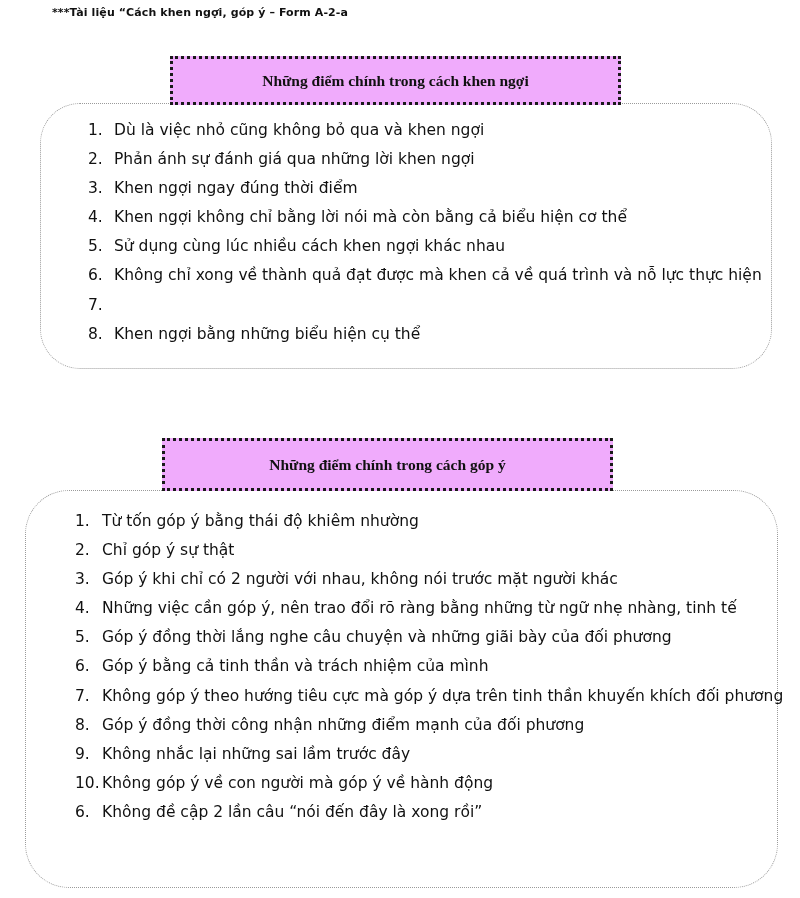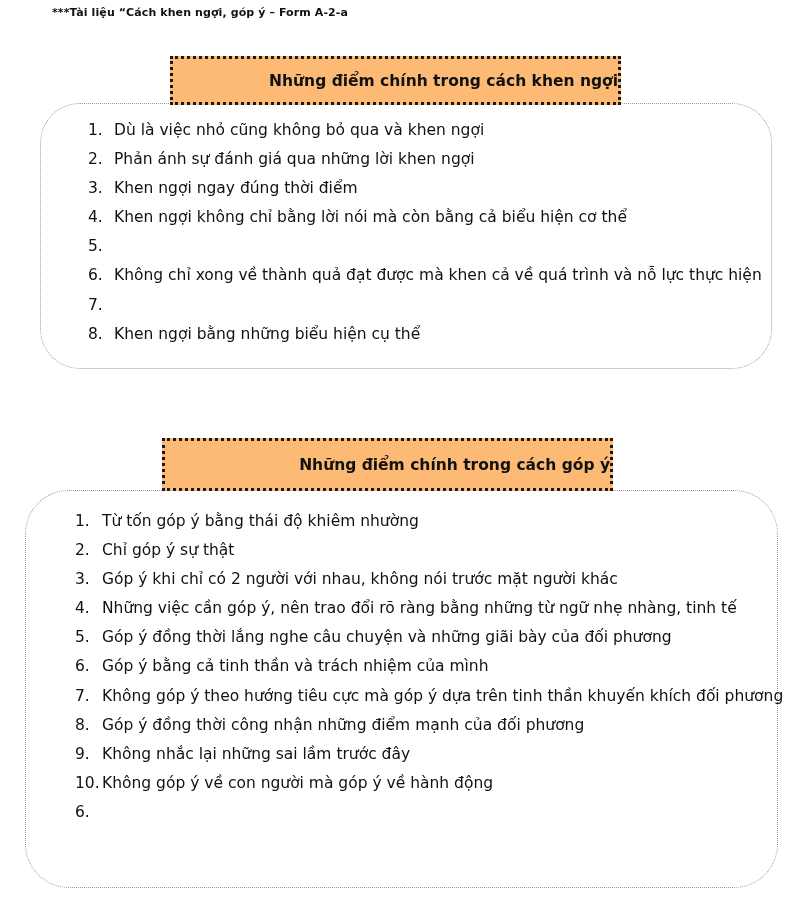--- a/index.html
+++ b/index.html
@@ -23,23 +23,24 @@
       font-weight: bold;
       letter-spacing: 0.1px;
       white-space: nowrap;
     }
     .section-heading-box {
       position: absolute;
       border: 3px dotted #1a1a1a;
       box-sizing: border-box;
       display: flex;
       align-items: center;
-      justify-content: flex-end;
-      background: #fdba74;
+      justify-content: center;
+      background: #f0abfc;
       z-index: 2;
+      font-family: Liberation Serif, serif;
     }
     .section-heading-text {
       font-size: 15.5px;
       font-weight: bold;
       white-space: nowrap;
     }
     .list-box {
       position: absolute;
       border: 1px dotted #9a9a9a;
       border-radius: 40px;
@@ -97,20 +98,21 @@
   <li class="list-item">
     <span class="item-num">3.</span>
     <span class="item-text">Khen ngợi ngay đúng thời điểm</span>
   </li>
   <li class="list-item">
     <span class="item-num">4.</span>
     <span class="item-text">Khen ngợi không chỉ bằng lời nói mà còn bằng cả biểu hiện cơ thể</span>
   </li>
   <li class="list-item">
     <span class="item-num">5.</span>
+    <span class="item-text">Sử dụng cùng lúc nhiều cách khen ngợi khác nhau</span>
   </li>
   <li class="list-item">
     <span class="item-num">6.</span>
     <span class="item-text">Không chỉ xong về thành quả đạt được mà khen cả về quá trình và nỗ lực thực hiện</span>
   </li>
   <li class="list-item">
     <span class="item-num">7.</span>
   </li>
   <li class="list-item">
     <span class="item-num">8.</span>
@@ -160,14 +162,15 @@
   <li class="list-item">
     <span class="item-num">9.</span>
     <span class="item-text">Không nhắc lại những sai lầm trước đây</span>
   </li>
   <li class="list-item">
     <span class="item-num">10.</span>
     <span class="item-text">Không góp ý về con người mà góp ý về hành động</span>
   </li>
   <li class="list-item">
     <span class="item-num">6.</span>
+    <span class="item-text">Không đề cập 2 lần câu “nói đến đây là xong rồi”</span>
   </li>
 </ul>
 
 </body></html>

